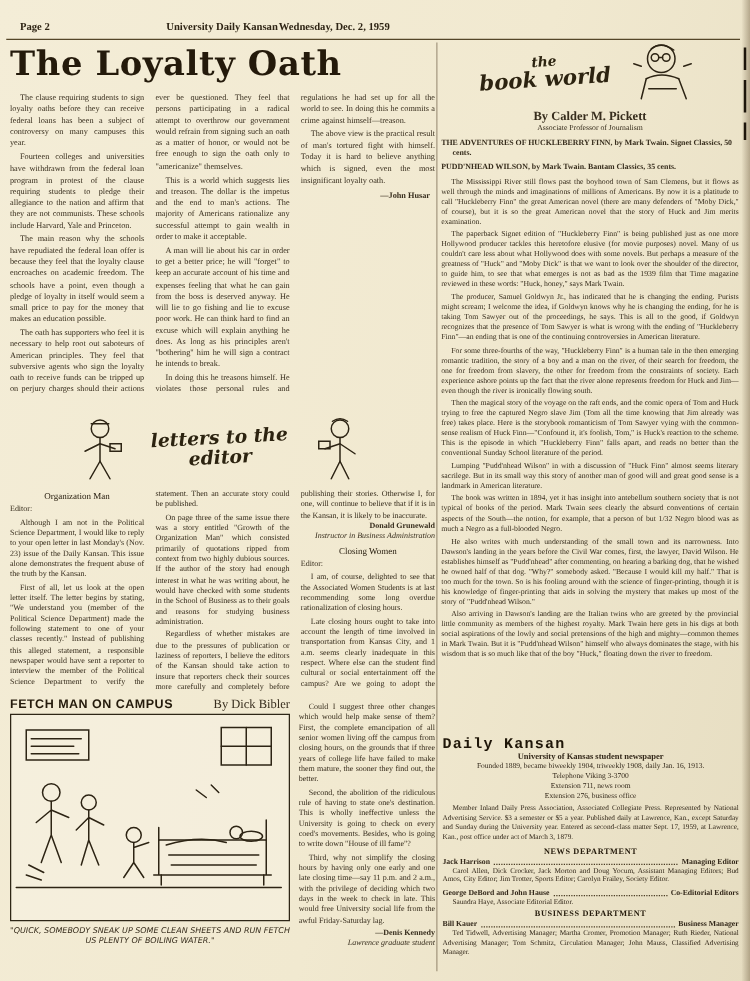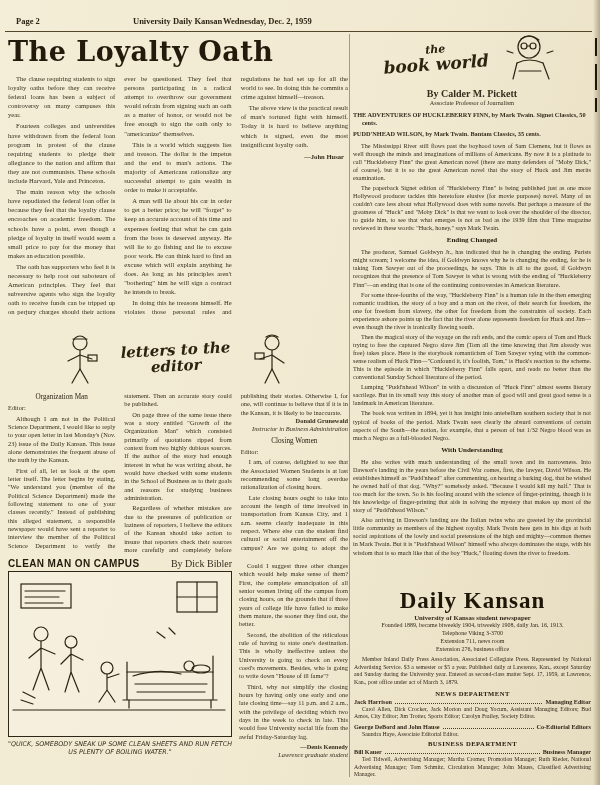--- a/index.html
+++ b/index.html
@@ -60,22 +60,22 @@
   .comic { position:absolute; left:8px; top:558px; width:224px; }
   .comic-head { display:flex; justify-content:space-between; align-items:baseline; }
   .comic-title { font-family:"Liberation Sans",sans-serif; font-weight:bold; font-size:10px; letter-spacing:.4px; color:#241a0b; }
   .comic-byline { font-size:10px; font-weight:normal; }
   .comic-panel { margin-top:2px; border:1.6px solid #2e2616; height:166px; background:rgba(255,255,255,.22); }
   .comic-caption { margin-top:3px; font-family:"DejaVu Sans",sans-serif; font-size:6.4px;
                    font-style:italic; text-align:center; line-height:1.3; text-indent:0; }
 
   
   .masthead { position:absolute; left:354px; top:588px; width:237px; height:194px; overflow:hidden; color:#33281a; }
-  .mh-title { text-align:center; font-family:Liberation Serif, serif; font-weight:bold;
-              font-size:23px; letter-spacing:1px; color:#1f1608; }
+  .mh-title { font-family:Liberation Mono, monospace; font-weight:bold;
+              font-size:12px; letter-spacing:1px; color:#1f1608; }
   .mh-sub  { text-align:center; font-weight:bold; font-size:6.8px; }
   .mh-line { text-align:center; font-size:6px; line-height:1.35; text-indent:0; margin:0; }
   .mh-info { font-size:5.8px; line-height:1.3; text-align:justify; margin:3px 0; text-indent:8px; }
   .mh-dept { text-align:center; font-weight:bold; font-size:6.6px; margin:2px 0 1px; letter-spacing:.5px; color:#241a0b; }
   .leader { display:flex; font-size:6.2px; font-weight:bold; align-items:flex-end; }
   .leader .dots { flex:1; border-bottom:1px dotted #4a3c24; margin:0 3px 1px; }
   .mh-staff { font-size:5.8px; line-height:1.3; text-align:justify; margin:1px 0 2px; text-indent:8px; }
 
   
   .edge-shadow { position:absolute; right:0; top:0; width:7px; height:100%;
@@ -134,29 +134,27 @@
     </div>
     <div class="byline">By Calder M. Pickett</div>
     <div class="byline-title">Associate Professor of Journalism</div>
     <p class="listing">THE ADVENTURES OF HUCKLEBERRY FINN, by Mark Twain. Signet Classics, 50 cents.</p>
     <p class="listing">PUDD'NHEAD WILSON, by Mark Twain. Bantam Classics, 35 cents.</p>
     <div class="book-body">
       <div>
           <p>The Mississippi River still flows past the boyhood town of Sam Clemens, but it flows as well through the minds and imaginations of millions of Americans. By now it is a platitude to call "Huckleberry Finn" the great American novel (there are many defenders of "Moby Dick," of course), but it is so the great American novel that the story of Huck and Jim merits examination.</p>
           <p>The paperback Signet edition of "Huckleberry Finn" is being published just as one more Hollywood producer tackles this heretofore elusive (for movie purposes) novel. Many of us couldn't care less about what Hollywood does with some novels. But perhaps a measure of the greatness of "Huck" and "Moby Dick" is that we want to look over the shoulder of the director, to guide him, to see that what emerges is not as bad as the 1939 film that Time magazine reviewed in these words: "Huck, honey," says Mark Twain.</p>
         </div>
-      <h3 class="subhead">Ending Changed</h3>
       <div>
           <p>The producer, Samuel Goldwyn Jr., has indicated that he is changing the ending. Purists might scream; I welcome the idea, if Goldwyn knows why he is changing the ending, for he is taking Tom Sawyer out of the proceedings, he says. This is all to the good, if Goldwyn recognizes that the presence of Tom Sawyer is what is wrong with the ending of "Huckleberry Finn"—an ending that is one of the continuing controversies in American literature.</p>
           <p>For some three-fourths of the way, "Huckleberry Finn" is a human tale in the then emerging romantic tradition, the story of a boy and a man on the river, of their search for freedom, the one for freedom from slavery, the other for freedom from the constraints of society. Each experience ashore points up the fact that the river alone represents freedom for Huck and Jim—even though the river is ironically flowing south.</p>
           <p>Then the magical story of the voyage on the raft ends, and the comic opera of Tom and Huck trying to free the captured Negro slave Jim (Tom all the time knowing that Jim already was free) takes place. Here is the storybook romanticism of Tom Sawyer vying with the common-sense realism of Huck Finn—"Confound it, it's foolish, Tom," is Huck's reaction to the scheme. This is the episode in which "Huckleberry Finn" falls apart, and reads no better than the conventional Sunday School literature of the period.</p>
           <p>Lumping "Pudd'nhead Wilson" in with a discussion of "Huck Finn" almost seems literary sacrilege. But in its small way this story of another man of good will and great good sense is a landmark in American literature.</p>
           <p>The book was written in 1894, yet it has insight into antebellum southern society that is not typical of books of the period. Mark Twain sees clearly the absurd conventions of certain aspects of the South—the notion, for example, that a person of but 1/32 Negro blood was as much a Negro as a full-blooded Negro.</p>
         </div>
-      <h3 class="subhead">With Understanding</h3>
       <div>
           <p>He also writes with much understanding of the small town and its narrowness. Into Dawson's landing in the years before the Civil War comes, first, the lawyer, David Wilson. He establishes himself as "Pudd'nhead" after commenting, on hearing a barking dog, that he wished he owned half of that dog. "Why?" somebody asked. "Because I would kill my half." That is too much for the town. So is his fooling around with the science of finger-printing, though it is his knowledge of finger-printing that aids in solving the mystery that makes up most of the story of "Pudd'nhead Wilson."</p>
           <p>Also arriving in Dawson's landing are the Italian twins who are greeted by the provincial little community as members of the highest royalty. Mark Twain here gets in his digs at both social aspirations of the lowly and social pretensions of the high and mighty—common themes in Mark Twain. But it is "Pudd'nhead Wilson" himself who always dominates the stage, with his wisdom that is so much like that of the boy "Huck," floating down the river to freedom.</p>
         </div>
     </div>
   </section>
 
   <div class="letters-art">
     <svg width="40" height="52" viewBox="0 0 40 52">
       <circle cx="20" cy="10" r="7"></circle>
@@ -204,21 +202,21 @@
         <p>Could I suggest three other changes which would help make sense of them? First, the complete emancipation of all senior women living off the campus from closing hours, on the grounds that if three years of college life have failed to make them mature, the sooner they find out, the better.</p>
         <p>Second, the abolition of the ridiculous rule of having to state one's destination. This is wholly ineffective unless the University is going to check on every coed's movements. Besides, who is going to write down "House of ill fame"?</p>
         <p>Third, why not simplify the closing hours by having only one early and one late closing time—say 11 p.m. and 2 a.m., with the privilege of deciding which two days in the week to check in late. This would free University social life from the awful Friday-Saturday lag.</p>
       </div>
     <p class="sig-name">—Denis Kennedy</p>
     <p class="sig-role">Lawrence graduate student</p>
   </section>
 
   <section class="comic">
     <div class="comic-head">
-      <span class="comic-title">CLEAN MAN ON CAMPUS</span>
+      <span class="comic-title">FETCH MAN ON CAMPUS</span>
       <span class="comic-byline">By Dick Bibler</span>
     </div>
     <div class="comic-panel">
       <svg width="220" height="162" viewBox="0 0 220 162">
 
         <rect x="12" y="12" width="50" height="24"></rect>
         <path d="M16 19 L56 19 M16 25 L50 25 M16 31 L54 31" stroke-width="0.8"></path>
 
         <rect x="168" y="10" width="40" height="30"></rect>
         <path d="M188 10 L188 40 M168 25 L208 25" stroke-width="0.8"></path>

